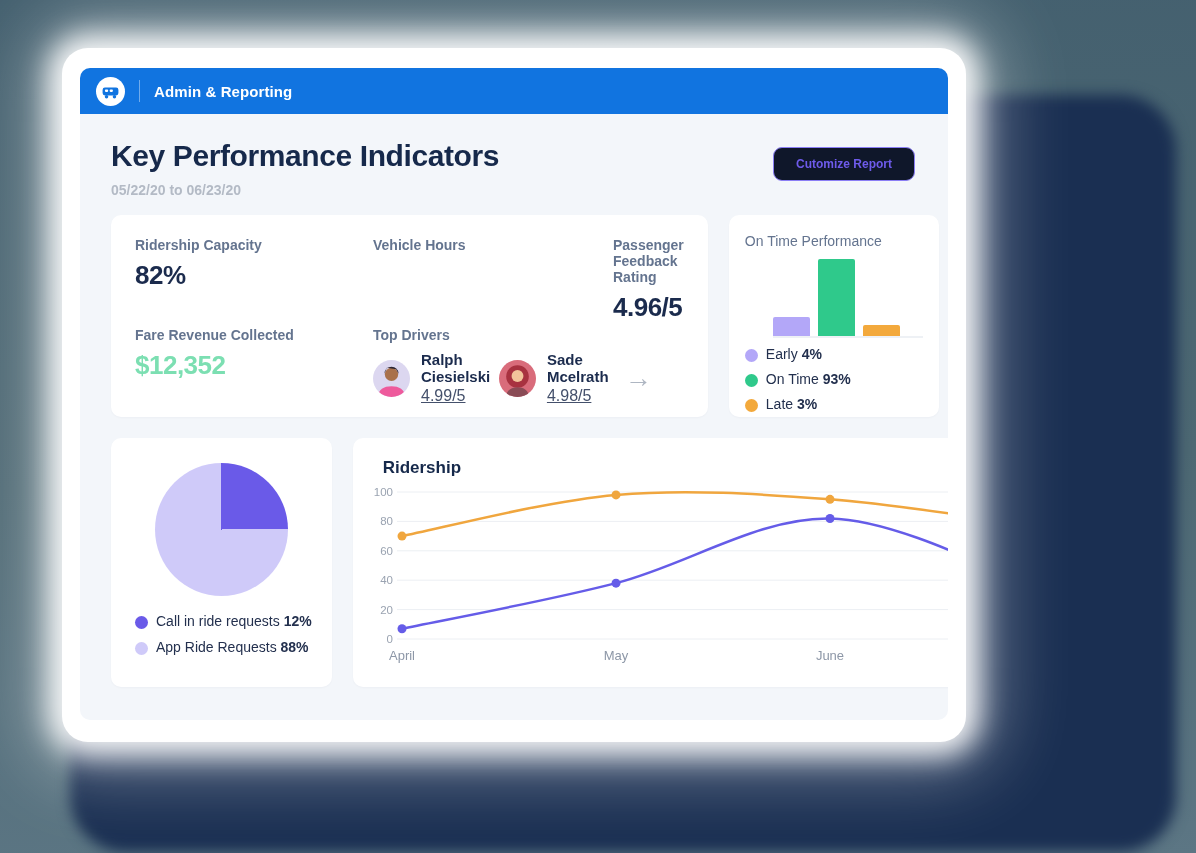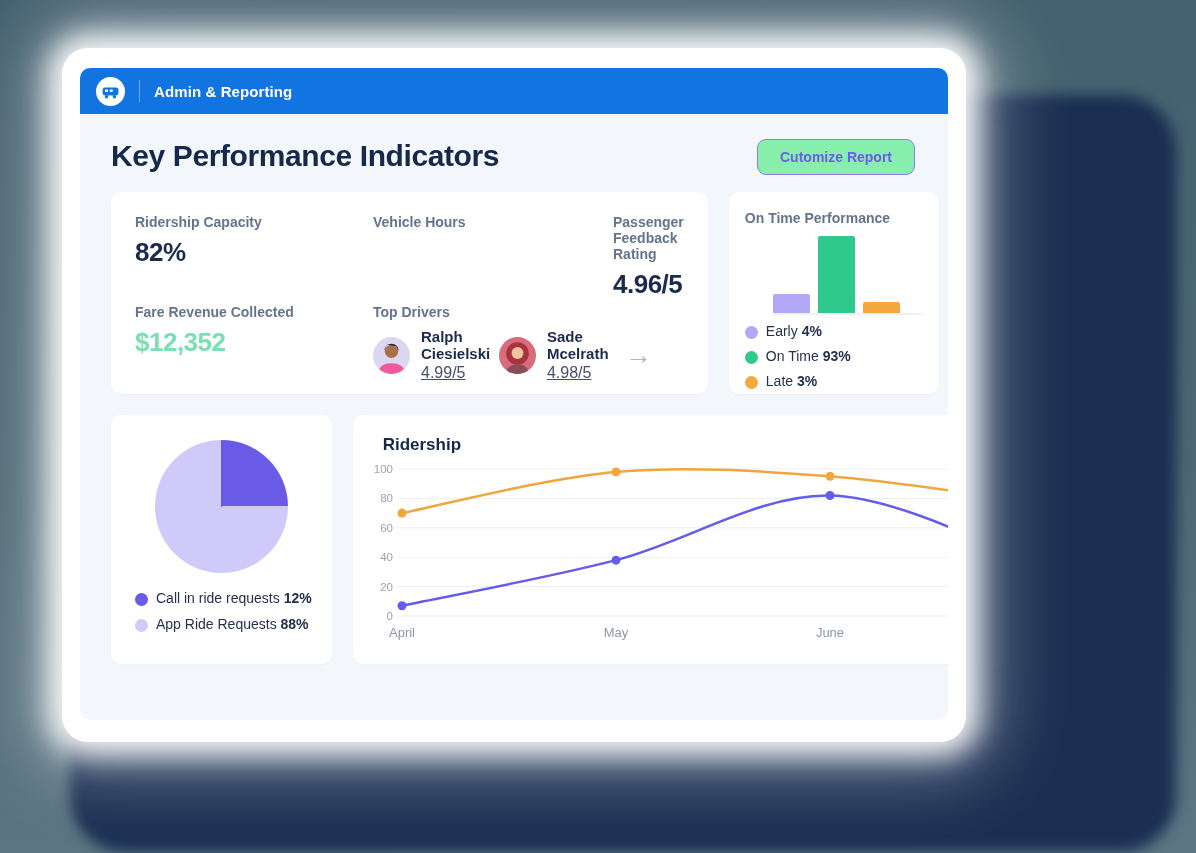--- a/index.html
+++ b/index.html
@@ -32,42 +32,42 @@
   .header-title { color:#FFFFFF; font-size:15px; font-weight:600; letter-spacing:0.1px; }
   .content {
     position:absolute; left:18px; right:18px; top:66px; bottom:22px;
     background:#F3F6FA; border-radius:0 0 10px 10px;
     padding:25px 33px 0 31px; overflow:hidden;
   }
   .page-head { display:flex; justify-content:space-between; align-items:flex-start; }
   .page-title { font-size:30px; font-weight:800; color:#16294B; letter-spacing:-0.4px; }
   .page-subtitle { margin-top:9px; font-size:14px; color:#B3BAC5; font-weight:600; }
   .customize-btn {
-    background:#86efac; border:1.5px solid #8B7EF5; color:#6E5BEB;
-    font-family:"Liberation Sans", sans-serif; font-size:14px; font-weight:600;
+    margin-top:8px; background:#0f172a; border:1.5px solid #8B7EF5; color:#6E5BEB;
+    font-family:"Liberation Sans", sans-serif; font-size:12px; font-weight:600;
     border-radius:9px; padding:9px 22px; cursor:pointer;
   }
   .cards-row { display:flex; gap:21px; }
   .row1 { margin-top:17px; }
   .row2 { margin-top:21px; }
   .card { background:#FFFFFF; border-radius:10px; box-shadow:0 1px 2px rgba(23,42,74,0.03); }
   .kpi-card { width:724px; height:202px; padding:22px 24px; display:grid;
     grid-template-columns:238px 240px 1fr; grid-template-rows:1fr 1fr; row-gap:4px; }
   .stat-label { font-size:14px; color:#64748F; font-weight:600; }
   .stat-value { margin-top:7px; font-size:26px; font-weight:700; color:#1B2B4D; letter-spacing:-0.5px; }
   .stat-value.mint { color:#7CDFB2; }
   .drivers-cell { grid-column:2 / 4; }
   .drivers-row { margin-top:8px; display:flex; align-items:center; }
   .driver { display:flex; align-items:center; gap:11px; width:210px; }
   .avatar { width:37px; height:37px; border-radius:50%; overflow:hidden; flex:0 0 auto; }
   .driver-name { font-size:15px; font-weight:700; color:#1B2B4D; }
   .driver-rating { margin-top:2px; font-size:16px; color:#44506B;text-decoration:underline; }
   .arrow-btn { margin-left:auto; margin-right:32px; font-size:27px; color:#AEB6C2; cursor:pointer; line-height:1; }
   .ontime-card { width:227px; height:202px; padding:18px 16px 0 16px; }
-  .ontime-title { font-size:14px; color:#64748F; font-weight:700; }
+  .ontime-title { font-size:14px; color:#64748F; font-weight:400; }
   .otp-plot { margin-top:10px; margin-left:28px; width:150px; height:79px;
     display:flex; align-items:flex-end; gap:8px; border-bottom:2px solid #EEF1F5; }
   .otp-bar { width:37px; border-radius:2px 2px 0 0; }
   .otp-legend { margin-top:8px; display:flex; flex-wrap:wrap; column-gap:13px; row-gap:9px; }
   .leg-item { display:flex; align-items:flex-end; gap:8px; }
   .dot { width:13px; height:13px; border-radius:50%; flex:0 0 auto; }
   .leg-text { font-size:14px; color:#23304E; white-space:nowrap; }
   .leg-text b { font-weight:800; }
   .pie-card { width:227px; height:249px; padding:25px 20px 0 20px; }
   .pie { width:133px; height:133px; border-radius:50%; margin:0 auto; }
@@ -96,20 +96,21 @@
       </div>
       <div class="header-divider"></div>
       <div class="header-title">Admin &amp; Reporting</div>
     </div>
 
     <div class="content">
 
       <div class="page-head">
         <div>
           <div class="page-title">Key Performance Indicators</div>
+          <div class="page-subtitle">05/22/20 to 06/23/20</div>
         </div>
         <button class="customize-btn">Cutomize Report</button>
       </div>
 
       <div class="cards-row row1">
 
         <div class="card kpi-card">
           <div>
             <div class="stat-label">Ridership Capacity</div>
             <div class="stat-value">82%</div>

